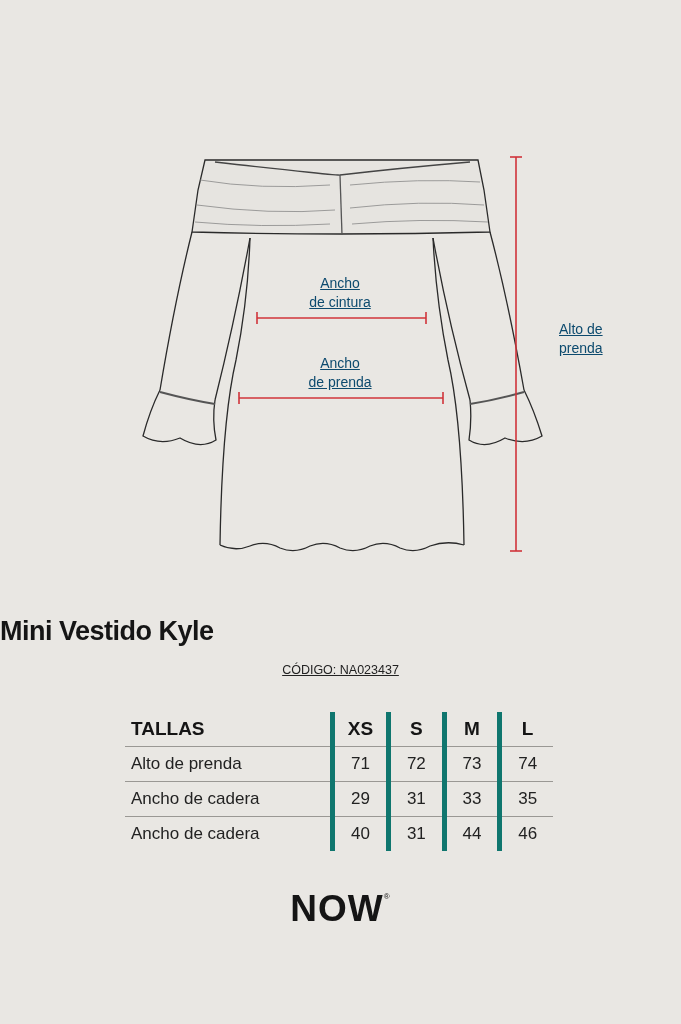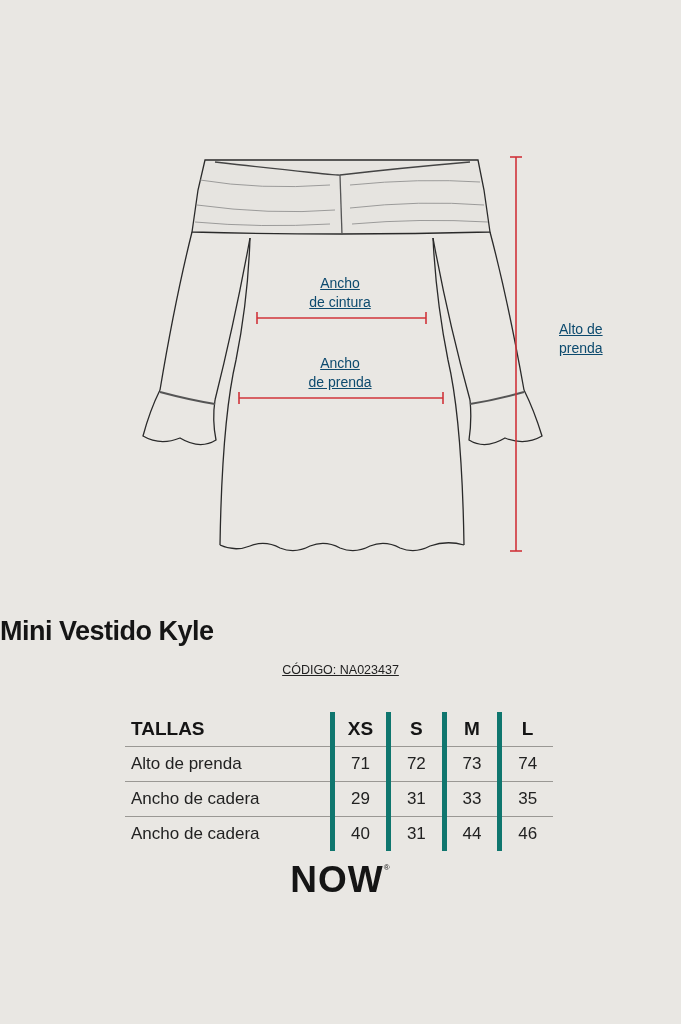--- a/index.html
+++ b/index.html
@@ -15,21 +15,21 @@
   .title { position:absolute; left:0; width:681px; top:616px; text-align:left; font-size:27px; font-weight:bold; letter-spacing:-0.5px; }
   .code { position:absolute; left:0; width:681px; top:663px; text-align:center; font-size:12.5px; color:#222;text-decoration:underline; }
   table.sizes { position:absolute; left:125px; top:712px; border-collapse:collapse; width:428px; }
   table.sizes th, table.sizes td { padding:0; height:34px; font-size:17px; }
   table.sizes th { font-weight:bold; font-size:19px; text-align:center; border-bottom:1px solid #9a9894; }
   table.sizes th.first { text-align:left; padding-left:6px; width:212px;margin-top:33px; }
   table.sizes td { text-align:center; color:#222; border-bottom:1px solid #9a9894; }
   table.sizes td.first { text-align:left; padding-left:6px; }
   table.sizes tr:last-child td { border-bottom:none; }
   table.sizes .col { border-left:5px solid #0f766e; width:54px; }
-  .logo { position:absolute; left:0; width:681px; top:859px; text-align:center; font-size:37px; font-weight:900; letter-spacing:1px; }
+  .logo { position:absolute; left:0; width:681px; top:888px; text-align:center; font-size:37px; font-weight:900; letter-spacing:1px; }
   .logo sup { font-size:8px; vertical-align:top; position:relative; top:4px; font-weight:normal; }
 </style>
 </head>
 <body>
 
 <svg class="sketch" viewBox="0 0 681 600" width="681" height="600">
   <g fill="none" stroke="#2a2a2a" stroke-width="1.3">
 
     <path d="M205 160 L478 160 L484 190 L490 232 Q340 236 192 232 L198 190 Z" fill="#e6e4e0"></path>
     <path d="M215 162 Q340 176 340 175 Q400 168 470 162" stroke="#444"></path>

